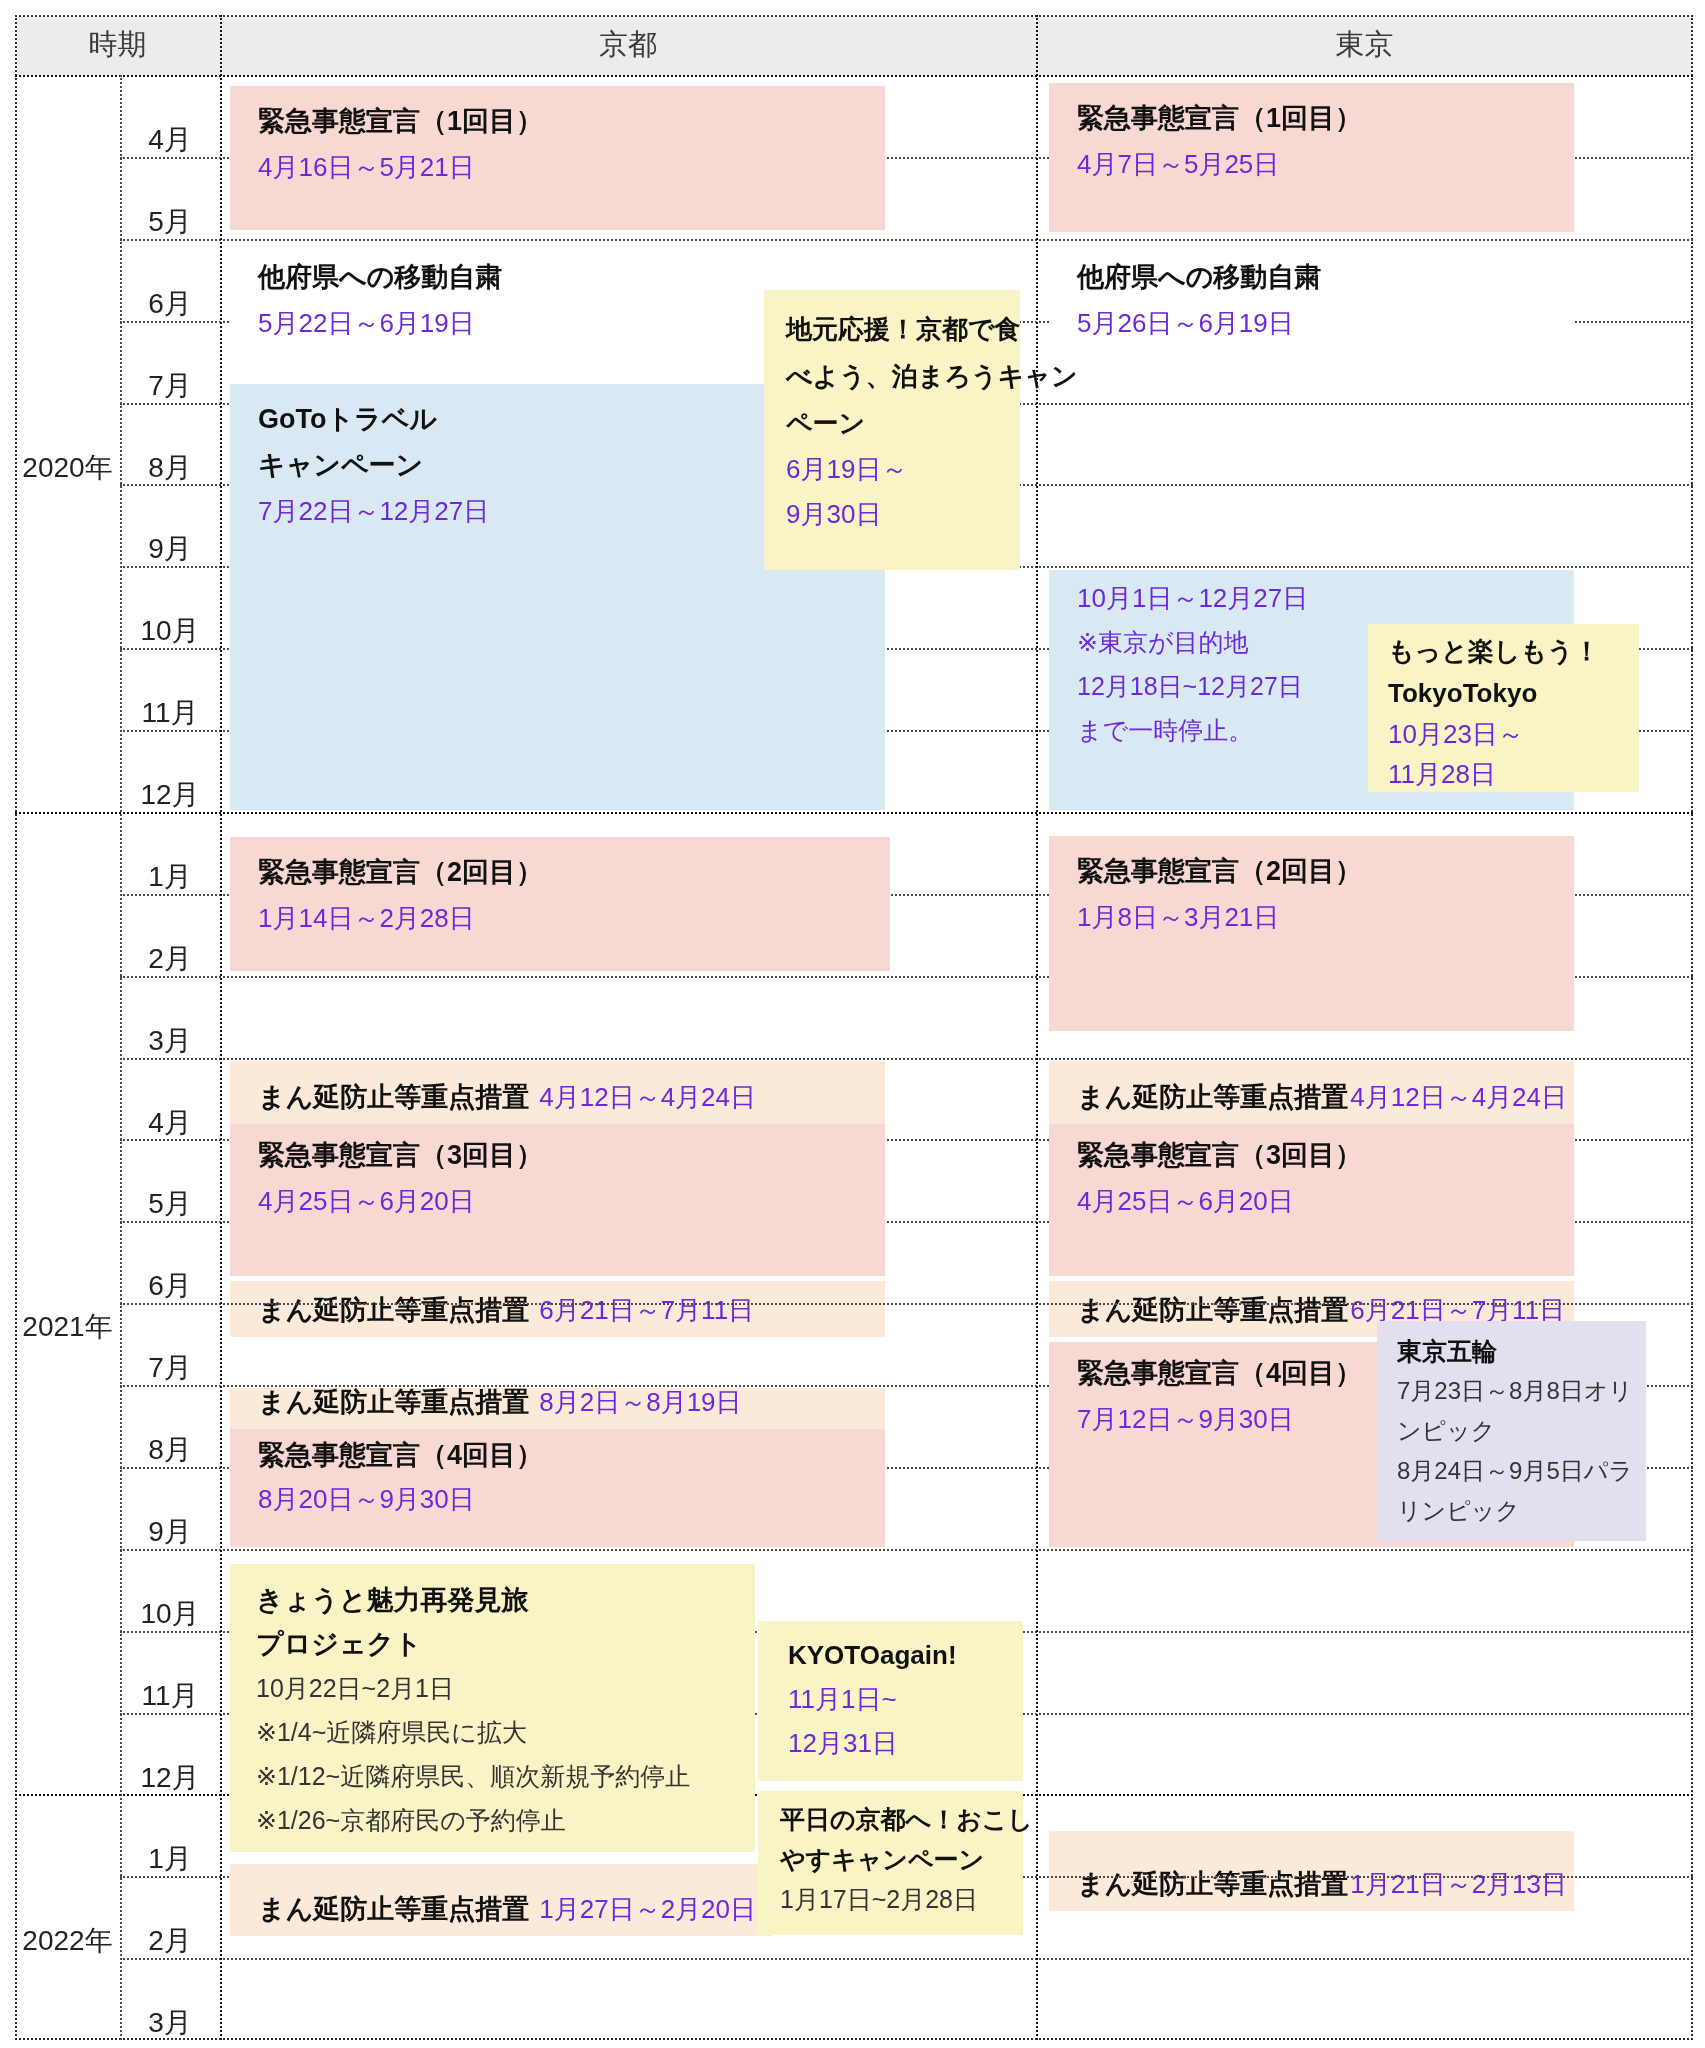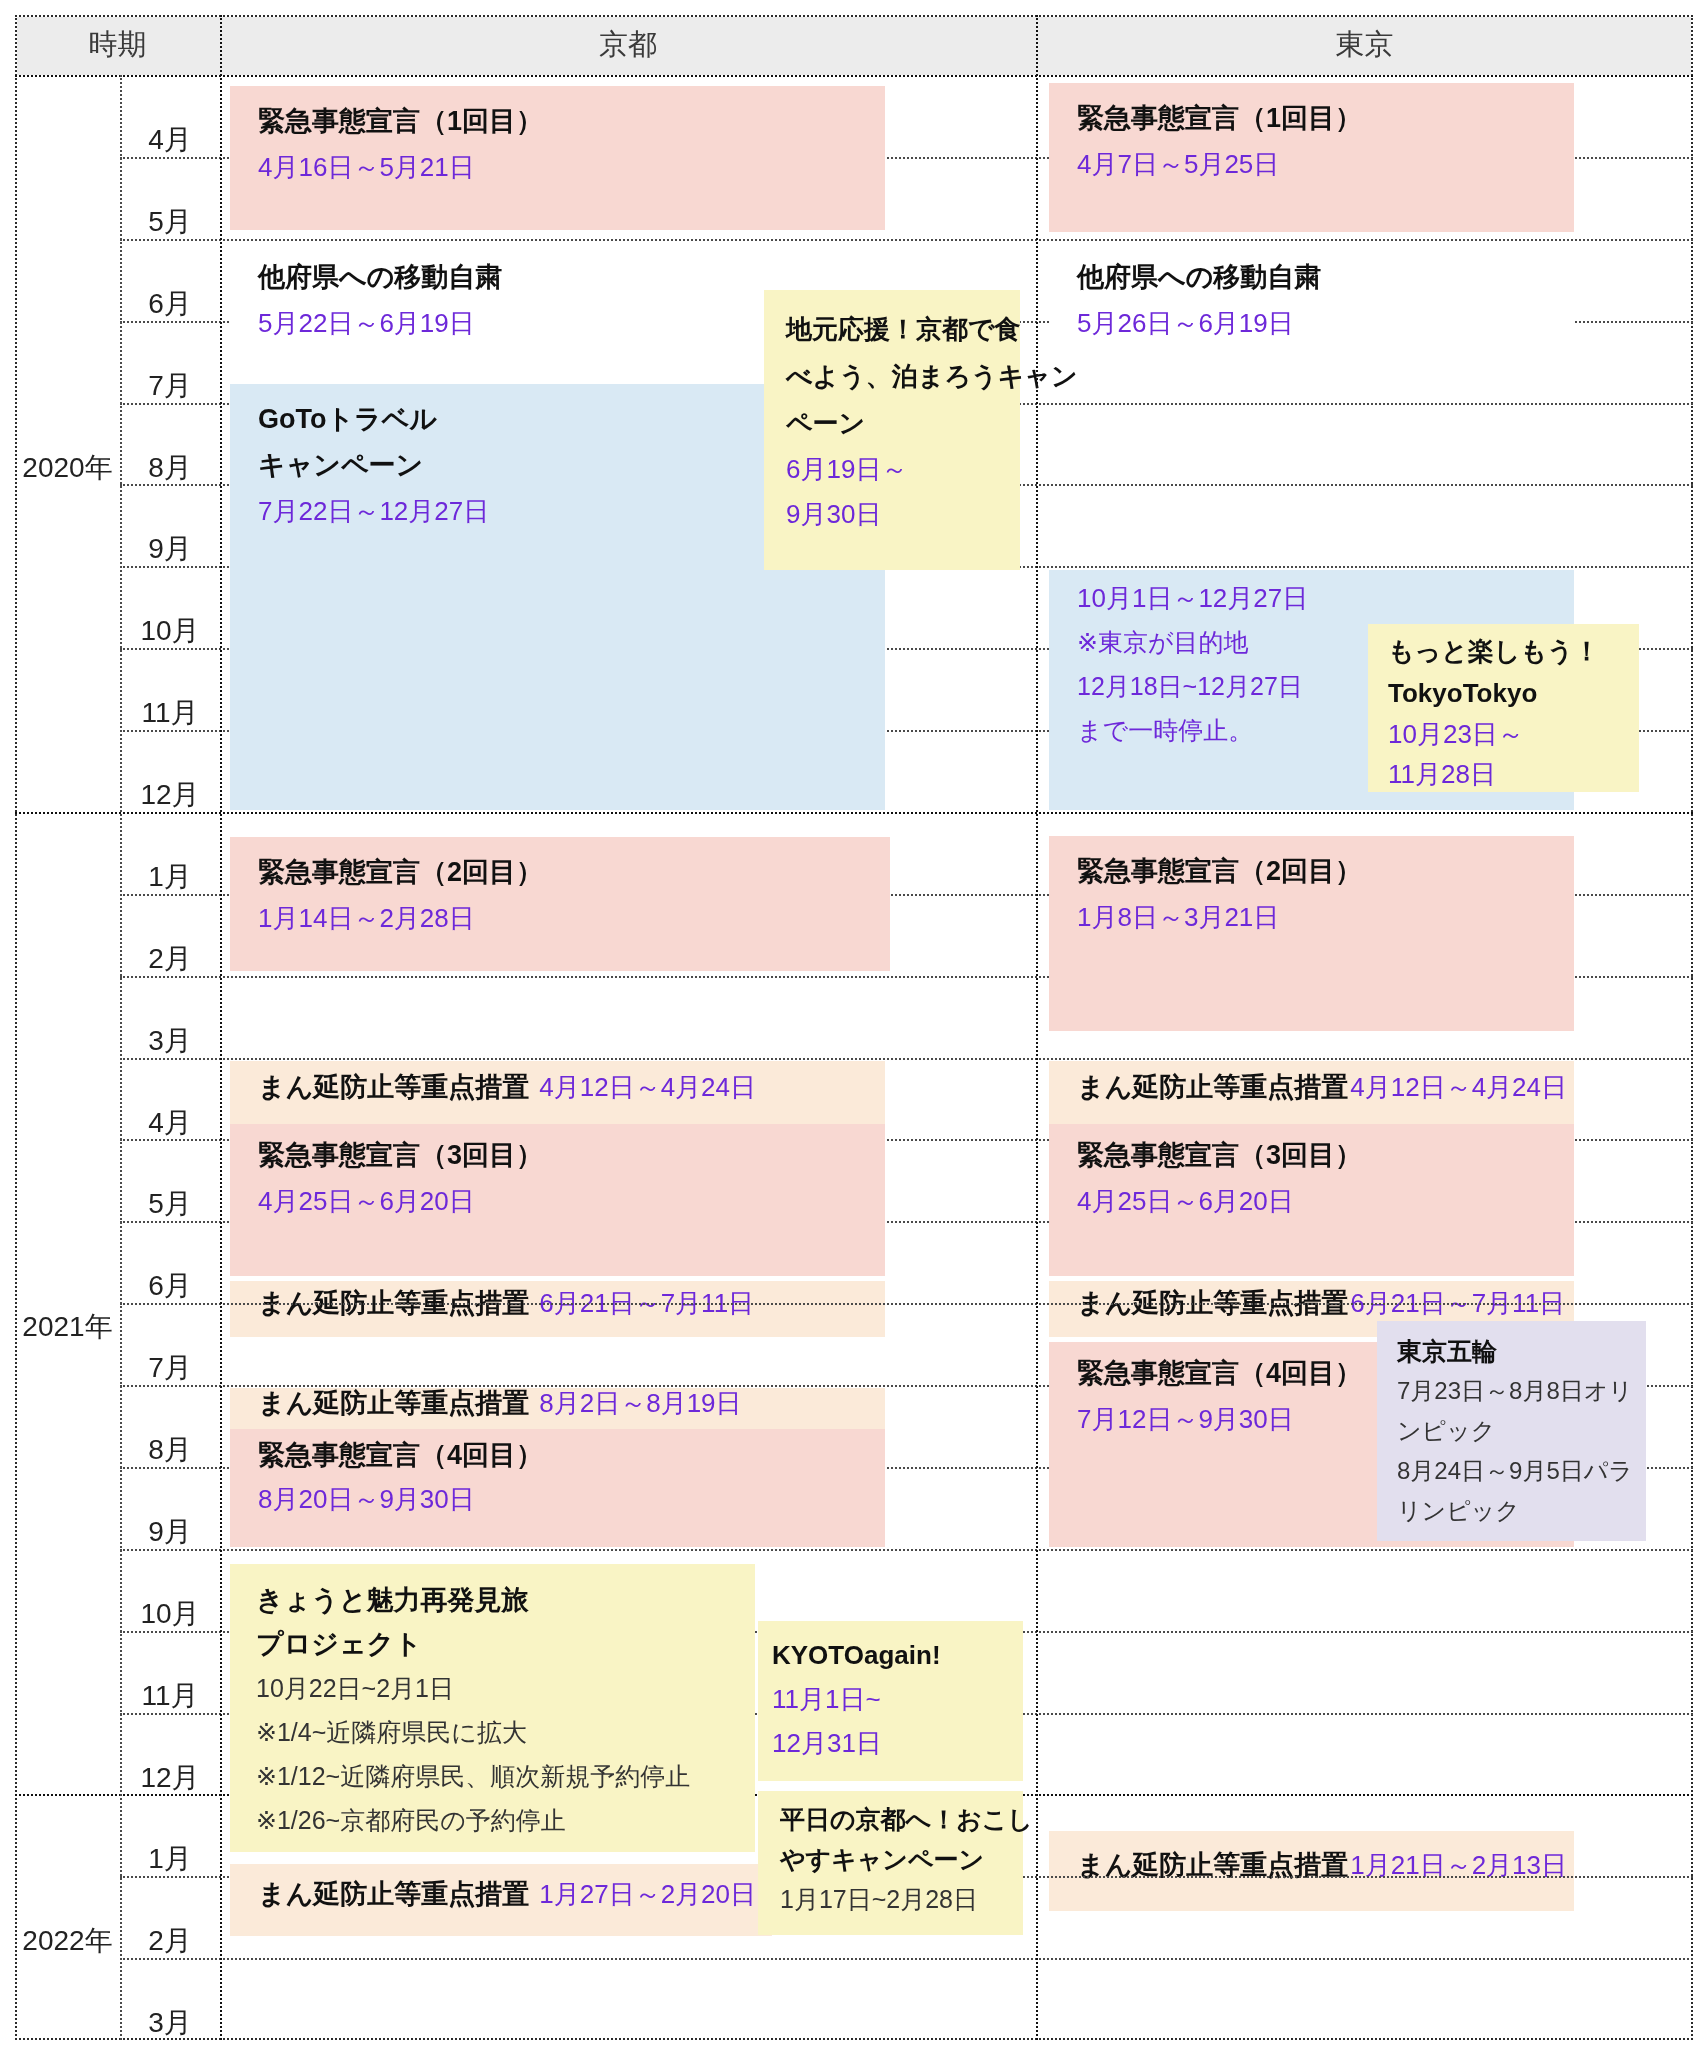--- a/index.html
+++ b/index.html
@@ -26,21 +26,21 @@
   .note{z-index:3;padding:12px 10px 0 22px;}
   .pink{background:#f8d8d2;}
   .peach{background:#fbead9;}
   .blue{background:#d9e9f4;}
   .yellow{background:#f9f4c5;}
   .lav{background:#e2dfee;}
   .whiteblk{background:#ffffff;}
   .bt{font-weight:700;font-size:27px;color:#111;line-height:46px;white-space:nowrap;}
   .dt{font-weight:400;font-size:26px;color:#6d28d9;line-height:46px;white-space:nowrap;}
   .sm{font-weight:400;font-size:25px;color:#333;line-height:44px;white-space:nowrap;}
-  .oneline{display:flex;align-items:center;padding:0 0 12px 28px;}
+  .oneline{display:flex;align-items:flex-end;padding:0 0 4px 28px;}
   .oneline .dt{margin-left:10px;}
   .oly .bt{font-size:25px;line-height:40px;}
   .oly .sm{font-size:24px;line-height:40px;}
 </style>
 </head>
 <body>
 
 <div id="stage">
 
   <div class="abs headbg" style="left:17px;top:17px;width:1674px;height:58px;"></div>
@@ -166,21 +166,21 @@
 
   <div class="abs note yellow" style="left:230px;top:1564px;width:525px;height:288px;padding-left:26px;padding-top:14px;">
     <div class="bt" style="line-height:44px;">きょうと魅力再発見旅</div>
     <div class="bt" style="line-height:44px;">プロジェクト</div>
     <div class="sm">10月22日~2月1日</div>
     <div class="sm">※1/4~近隣府県民に拡大</div>
     <div class="sm">※1/12~近隣府県民、順次新規予約停止</div>
     <div class="sm">※1/26~京都府民の予約停止</div>
   </div>
 
-  <div class="abs note yellow" style="left:758px;top:1621px;width:265px;height:160px;padding-top:12px;padding-left:14px;">
+  <div class="abs note yellow" style="left:758px;top:1621px;width:265px;height:160px;padding-top:12px;padding-left:30px;">
     <div class="bt" style="font-size:26px;line-height:44px;">KYOTOagain!</div>
     <div class="dt" style="line-height:44px;">11月1日~</div>
     <div class="dt" style="line-height:44px;">12月31日</div>
   </div>
 
   <div class="abs note yellow" style="left:758px;top:1791px;width:265px;height:144px;padding-top:8px;">
     <div class="bt" style="font-size:25px;line-height:40px;">平日の京都へ！おこし</div>
     <div class="bt" style="font-size:25px;line-height:40px;">やすキャンペーン</div>
     <div class="sm" style="line-height:40px;">1月17日~2月28日</div>
   </div>

